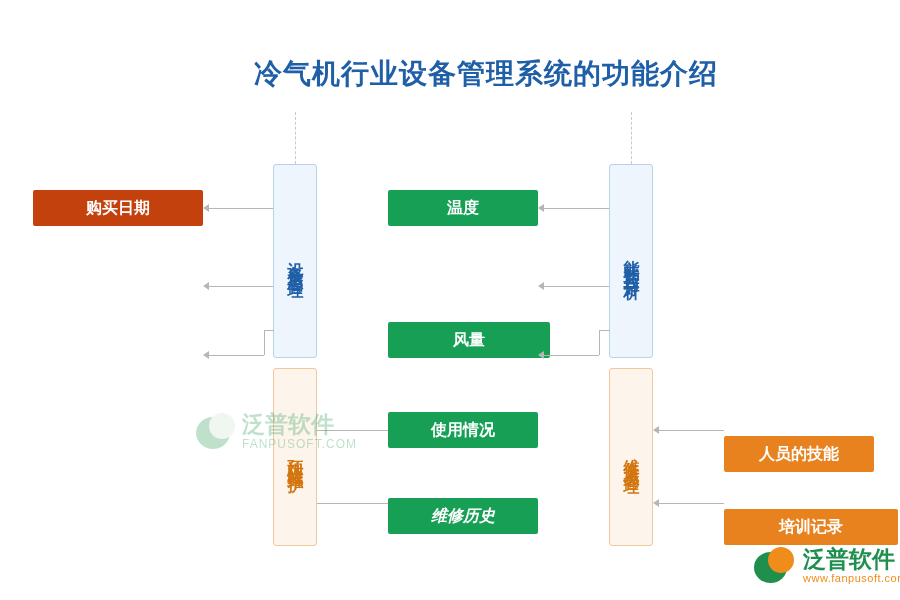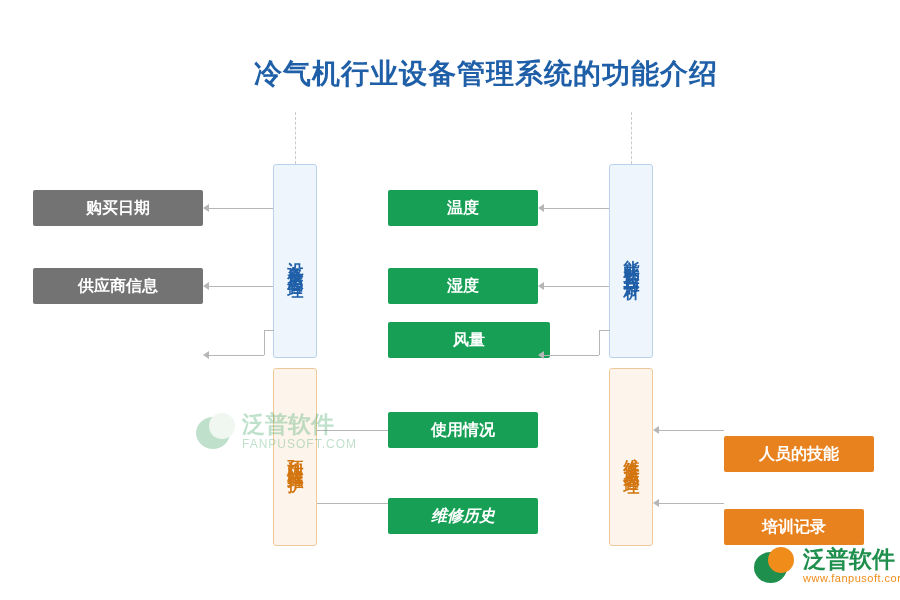--- a/index.html
+++ b/index.html
@@ -44,21 +44,21 @@
     font-weight: bold;
     line-height: 1.18;
   }
   
   .leaf {
     height: 36px;
     font-size: 16px;
     color: #ffffff;
     border-radius: 2px;
   }
-  .leaf.blue   { background: #737373; }
+  .leaf.blue   { background: #c2410c; }
   .leaf.green  { background: #17a055; }
   .leaf.orange { background: #e8821e; margin-top: 24px; }
 
   
   .vbox {
     width: 44px;
     box-sizing: border-box;
     background: #eff5fc;
     border: 1px solid #b9d2ec;
     border-radius: 3px;
@@ -207,23 +207,20 @@
   <div class="dashline" style="left:295px; top:112px; height:52px;"></div>
   <div class="dashline" style="left:631px; top:112px; height:52px;"></div>
 
   <div class="node vbox" style="left:273px; top:164px; height:194px;">
     <span>设备信息管理</span>
   </div>
 
   <div class="node leaf blue" style="left:33px; top:190px; width:170px;">
     <span>购买日期</span>
   </div>
-  <div class="node leaf blue" style="left:33px; top:268px; width:170px;">
-    <span>供应商信息</span>
-  </div>
 
   <div class="hline" style="left:209px; top:208px; width:64px;"></div>
   <div class="arrow-left" style="left:203px; top:204px;"></div>
 
   <div class="hline" style="left:209px; top:286px; width:64px;"></div>
   <div class="arrow-left" style="left:203px; top:282px;"></div>
 
   <div class="hline" style="left:209px; top:355px; width:55px;"></div>
   <div class="vline" style="left:264px; top:330px; height:25px;"></div>
   <div class="hline" style="left:264px; top:330px; width:10px;"></div>
@@ -243,23 +240,20 @@
   <div class="hline" style="left:317px; top:430px; width:71px;"></div>
   <div class="hline" style="left:317px; top:503px; width:71px;"></div>
 
   <div class="node vbox" style="left:609px; top:164px; height:194px;">
     <span>能耗监控与分析</span>
   </div>
 
   <div class="node leaf green" style="left:388px; top:190px; width:150px;font-family:Liberation Serif, serif;">
     <span>温度</span>
   </div>
-  <div class="node leaf green" style="left:388px; top:268px; width:150px;">
-    <span>湿度</span>
-  </div>
   <div class="node leaf green" style="left:388px; top:322px; width:162px;">
     <span>风量</span>
   </div>
 
   <div class="hline" style="left:544px; top:208px; width:65px;"></div>
   <div class="arrow-left" style="left:538px; top:204px;"></div>
 
   <div class="hline" style="left:544px; top:286px; width:65px;"></div>
   <div class="arrow-left" style="left:538px; top:282px;"></div>
 
@@ -268,21 +262,21 @@
   <div class="hline" style="left:599px; top:330px; width:11px;"></div>
   <div class="arrow-left" style="left:538px; top:351px;"></div>
 
   <div class="node vbox orange-border" style="left:609px; top:368px; height:178px;">
     <span>维修人员管理</span>
   </div>
 
   <div class="node leaf orange" style="left:724px; top:412px; width:150px;">
     <span>人员的技能</span>
   </div>
-  <div class="node leaf orange" style="left:724px; top:485px; width:140px;">
+  <div class="node leaf orange" style="left:724px; top:485px; width:174px;">
     <span>培训记录</span>
   </div>
 
   <div class="hline" style="left:659px; top:430px; width:65px;"></div>
   <div class="arrow-left" style="left:653px; top:426px;"></div>
 
   <div class="hline" style="left:659px; top:503px; width:65px;"></div>
   <div class="arrow-left" style="left:653px; top:499px;"></div>
 
   <div class="wm-center">

